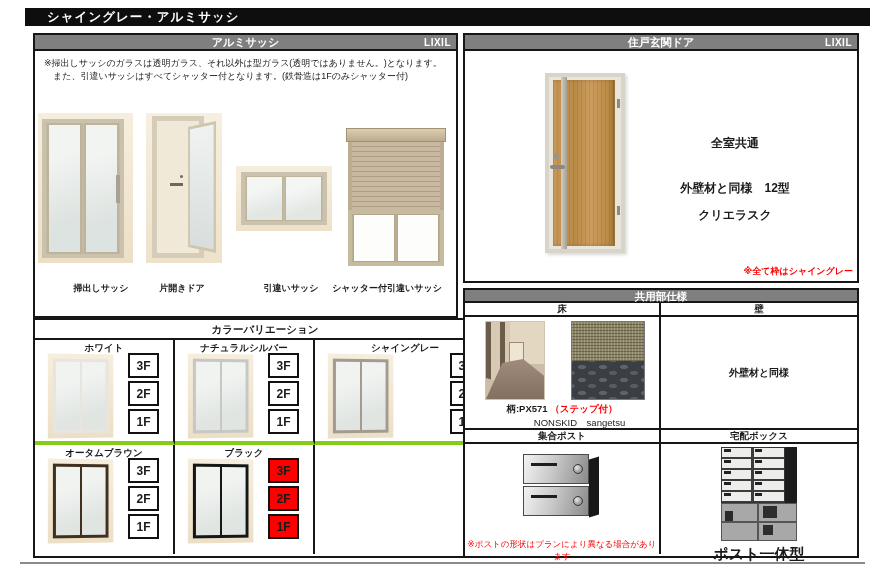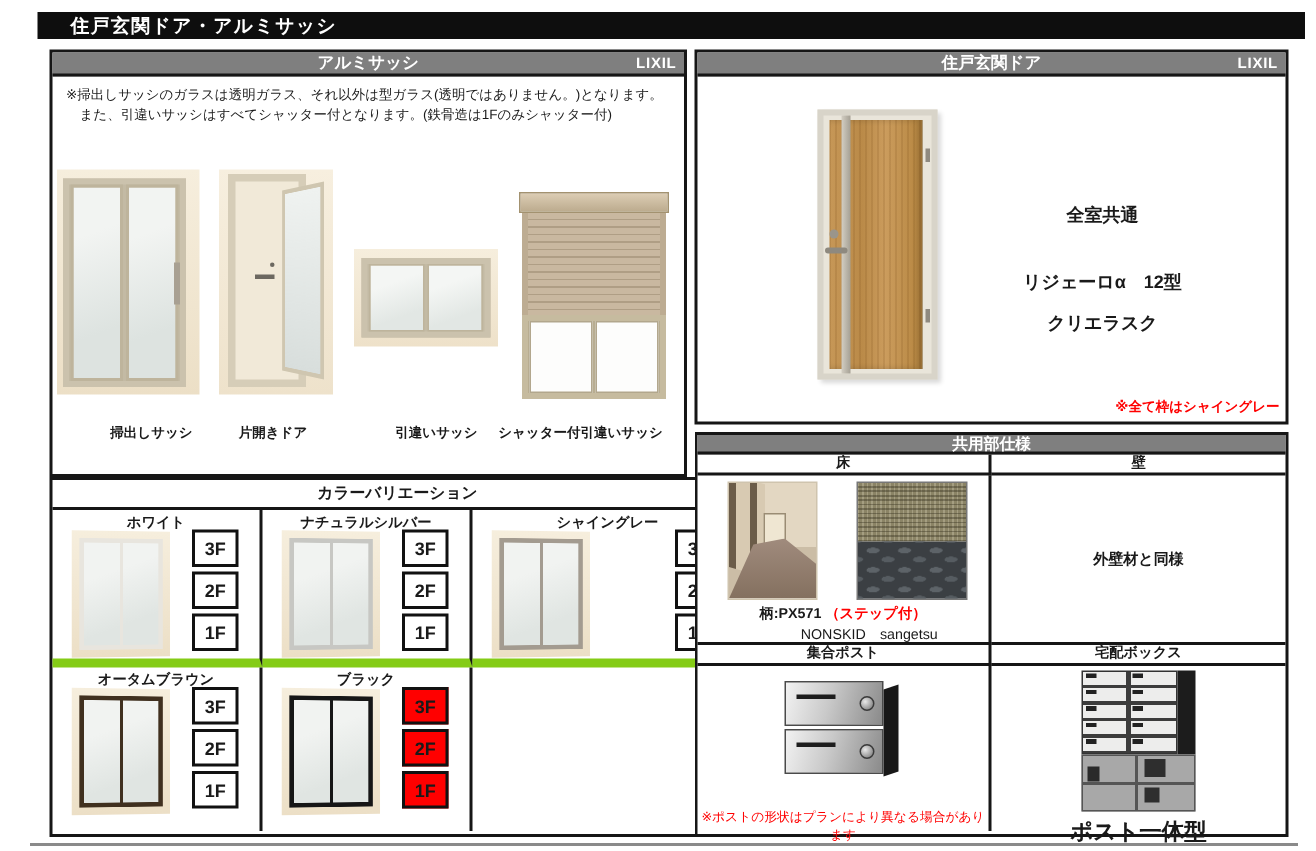--- a/index.html
+++ b/index.html
@@ -66,21 +66,21 @@
   .sl1 { left:16px;   width:100px; }
   .sl2 { left:97px;  width:100px; }
   .sl3 { left:206px; width:100px; }
   .sl4 { left:285px; width:134px; }
 
   
   #color-table { left:33px; top:318px; width:464px; height:240px; }
   .ct-header { height:20px; border-bottom:2px solid #161616; text-align:center;
     font-size:10.5px; font-weight:bold; line-height:19px; }
   .ct-grid { display:grid; grid-template-columns:140px 140px 1fr; grid-template-rows:105px 1fr; height:214px; }
-  .ct-cell { position:relative; border-right:2px solid #161616; border-bottom:6px solid #84cc16; }
+  .ct-cell { position:relative; border-right:2px solid #161616; border-bottom:4px solid #84cc16; }
   .ct-cell.last-col { border-right:none; }
   .ct-cell.last-row { border-bottom:none; }
   .ct-name { position:absolute; left:0; right:0; top:2px; text-align:center; font-size:9.5px; font-weight:bold; }
   .swatch { position:absolute; left:13px; top:14px; width:66px; height:84px;
     background:linear-gradient(#f6eedd,#ecdfc6); transform:perspective(320px) rotateY(7deg); }
   .sw-win { position:absolute; left:5px; top:5px; right:5px; bottom:5px;
     border:3px solid #ccc; background:linear-gradient(160deg,#f1f3f1 30%,#e0e5e2 75%); }
   .sw-mull { position:absolute; left:50%; top:0; bottom:0; width:2px; margin-left:-1px; background:#ccc; }
   .floors { position:absolute; right:14px; top:13px; width:31px; }
   .fbox { width:31px; height:25px; border:2px solid #111; background:#fff; margin-bottom:3px;
@@ -165,21 +165,21 @@
   .db-h1 { position:absolute; left:6px; top:64px; width:8px; height:10px; background:#2a2a2a; }
   .db-h2 { position:absolute; left:44px; top:59px; width:14px; height:12px; background:#2e2e2e; }
   .db-h3 { position:absolute; left:44px; top:78px; width:10px; height:10px; background:#2e2e2e; }
   .db-cap { position:absolute; left:0; right:0; top:101px; text-align:center; font-size:15px; font-weight:bold; }
 
   .bottom-rule { position:absolute; left:20px; top:562px; width:845px; height:2px; background:#8a8a8a; }
 </style>
 </head>
 <body>
 
-<div class="title-bar">住戸玄関ドア・アルミサッシ</div>
+<div class="title-bar">シャイングレー・アルミサッシ</div>
 
 <section class="panel" id="sash-panel">
   <header class="gray-bar">
     <span class="bar-title">アルミサッシ</span>
     <span class="bar-brand">LIXIL</span>
   </header>
   <div class="sash-note">
     <div>※掃出しサッシのガラスは透明ガラス、それ以外は型ガラス(透明ではありません。)となります。</div>
     <div class="indent">また、引違いサッシはすべてシャッター付となります。(鉄骨造は1Fのみシャッター付)</div>
   </div>
@@ -304,21 +304,21 @@
   <div class="door-illus">
     <div class="door-leaf"></div>
     <div class="door-stripe"></div>
     <div class="door-knob"></div>
     <div class="door-lever"></div>
     <div class="hinge hg1"></div>
       <div class="hinge hg2"></div>
   </div>
   <div class="door-texts">
     <div class="dt dt-scope">全室共通</div>
-    <div class="dt dt-model">リジェーロα　12型</div>
+    <div class="dt dt-model">外壁材と同様　12型</div>
     <div class="dt dt-color">クリエラスク</div>
   </div>
   <div class="door-note">※全て枠はシャイングレー</div>
 </section>
 
 <section class="panel" id="common-panel">
   <header class="gray-bar">
     <span class="bar-title">共用部仕様</span>
   </header>
   <div class="cm-grid">

